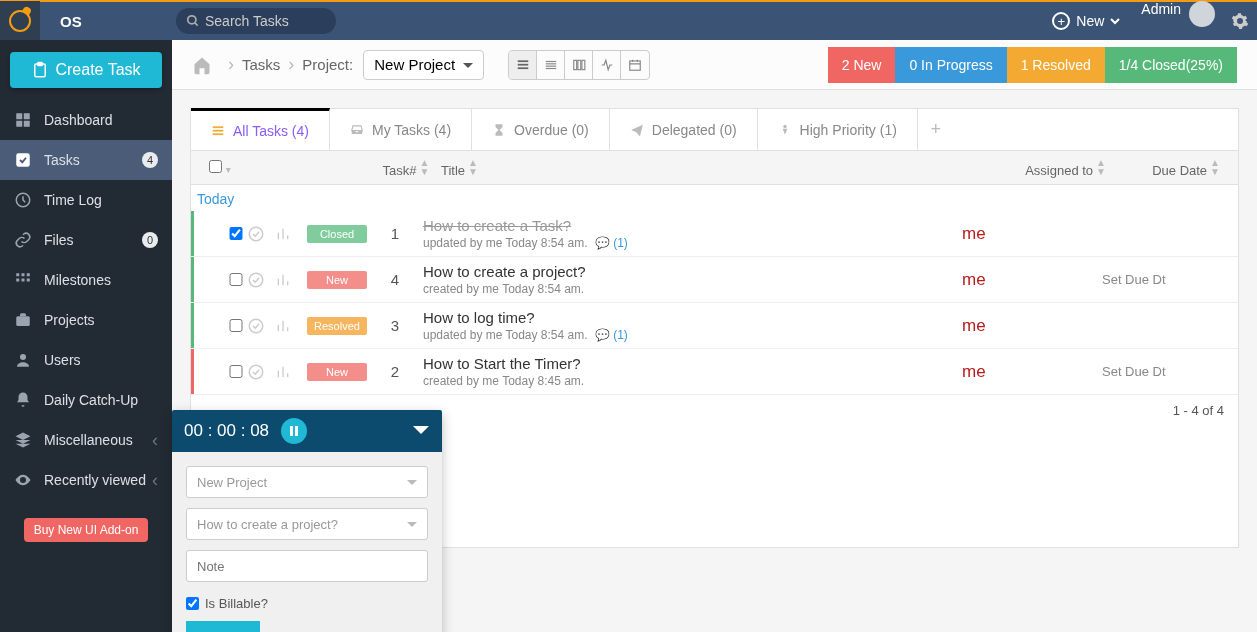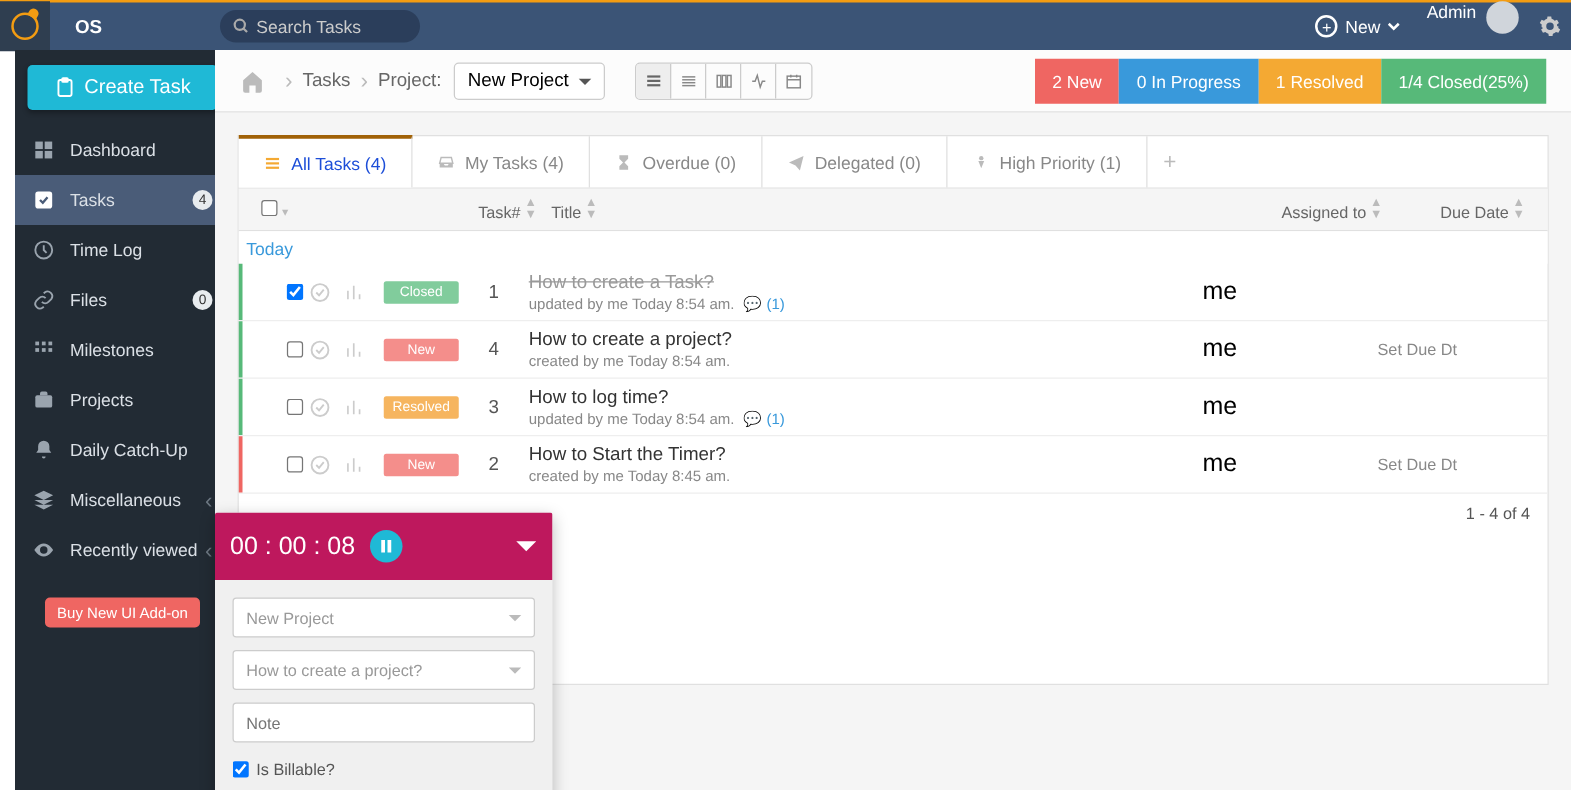--- a/index.html
+++ b/index.html
@@ -10,21 +10,21 @@
 .logo-circle::after{content:'';position:absolute;top:-5px;right:-2px;width:8px;height:7px;background:#f39c12;border-radius:50% 50% 0 0;transform:rotate(30deg)}
 .os-label{font-weight:bold;margin-left:20px;font-size:15px;width:110px}
 .search-wrap{background:#2b3e5b;border-radius:15px;height:26px;width:160px;display:flex;align-items:center;padding:0 10px;margin-left:6px;color:#ccc}
 .search-wrap svg{margin-right:5px}
 .top-right{margin-left:auto;display:flex;align-items:center;height:40px}
 .new-btn{display:flex;align-items:center;padding:0 12px;height:40px;color:#fff;font-size:14px;cursor:pointer}
 .new-btn .plus{width:18px;height:18px;border:2px solid #fff;border-radius:50%;display:flex;align-items:center;justify-content:center;margin-right:6px;font-size:13px;line-height:1}
 .admin-box{display:flex;padding:0 8px;height:40px;font-size:14px}
 .avatar{width:26px;height:26px;border-radius:50%;background:#d0d5db;margin-left:8px}
 .gear{margin:0 8px;color:#fff}
-.sidebar{width:172px;background:#222b34;position:absolute;top:40px;bottom:0;left:12px;color:#dbe0e6}
+.sidebar{width:172px;background:#222b34;position:absolute;top:40px;bottom:0;left:0;color:#dbe0e6}
 .create-task-btn{margin:12px 10px;height:36px;background:#1fb9d6;border-radius:4px;display:flex;align-items:center;justify-content:center;color:#fff;font-size:16px;font-weight:500;box-shadow:0 2px 4px rgba(0,0,0,.3);cursor:pointer}
 .create-task-btn svg{margin-right:6px}
 .nav-item{height:40px;display:flex;align-items:center;padding:0 14px;font-size:14px;color:#dbe0e6;cursor:pointer;position:relative}
 .nav-item.active{background:#4a5c78}
 .nav-item svg,.nav-item .icon{width:18px;height:18px;margin-right:12px;flex-shrink:0}
 .nav-badge{margin-left:auto;background:#e8ecef;color:#333;border-radius:50%;width:16px;height:16px;font-size:11px;display:flex;align-items:center;justify-content:center}
 .nav-chev{margin-left:auto;font-size:18px;color:#6b7680}
 .buy-btn{margin:18px 14px;padding:5px 10px;background:#ef6662;color:#fff;font-size:12px;border-radius:4px;display:inline-block;cursor:pointer}
 .main{position:absolute;left:172px;top:40px;right:0;bottom:0;display:flex;flex-direction:column;background:#f5f5f5}
 .subhead{height:50px;background:#fcfcfc;border-bottom:1px solid #e0e0e0;display:flex;align-items:center;padding:0 20px}
@@ -37,21 +37,21 @@
 .view-icons>div{width:28px;display:flex;align-items:center;justify-content:center;border-right:1px solid #ccc;color:#777;cursor:pointer}
 .view-icons>div:last-child{border-right:none}
 .view-icons>div.on{background:#eee}
 .status-bar{margin-left:auto;display:flex;height:36px;font-size:14px}
 .status-bar>div{padding:0 14px;display:flex;align-items:center;color:#fff}
 .s-new{background:#ef6662}.s-prog{background:#3999db}.s-res{background:#f4a933}.s-closed{background:#57b979}
 .content{flex:1;padding:18px;overflow:auto;position:relative}
 .panel{background:#fff;border:1px solid #e0e0e0;min-height:440px;position:relative}
 .tabstrip{display:flex;height:42px;border-bottom:1px solid #e0e0e0}
 .tab{padding:0 20px;display:flex;align-items:center;color:#888;font-size:14px;border-right:1px solid #e0e0e0;cursor:pointer;gap:8px}
-.tab.active{color:#1d4ed8;border-top:3px solid #a16207;background:#fff;margin-top:-1px}
+.tab.active{color:#8b5cf6;border-top:3px solid #000000;background:#fff;margin-top:-1px}
 .tab .tic{color:#bbb}
 .add-tab{width:36px;display:flex;align-items:center;justify-content:center;color:#bbb;font-size:18px;cursor:pointer}
 .thead{height:34px;background:#f5f5f5;border-bottom:1px solid #e0e0e0;display:flex;align-items:center;font-size:13px;color:#666}
 .col-chk{width:60px;padding-left:18px}
 .col-stat{width:120px}
 .col-num{width:70px;text-align:center}
 .col-title{flex:1}
 .col-assign{width:140px;text-align:right;padding-right:12px}
 .col-due{width:120px;text-align:right;padding-right:18px}
 .sort-arrows{color:#bbb;font-size:10px;line-height:9px;display:inline-block;margin-left:3px}
@@ -62,25 +62,25 @@
 .row .chk{width:22px;margin-left:18px}
 .row-icons{display:flex;gap:10px;width:60px;color:#c7c7c7;align-items:center}
 .pill{width:60px;height:18px;border-radius:2px;font-size:11px;color:#fff;display:flex;align-items:center;justify-content:center}
 .p-closed{background:#81cc9c}.p-new{background:#f48e8b}.p-res{background:#f6b55f}
 .row .num{width:56px;text-align:center;color:#555;font-size:15px}
 .row .tcell{flex:1}
 .tline{font-size:15px;color:#333}
 .tline.strk{text-decoration:line-through;color:#999}
 .meta{font-size:12px;color:#888;margin-top:2px}
 .meta .cmt{color:#3999db;margin-left:4px}
-.row .assign{width:140px;color:#000000;font-size:20px;text-align:left}
+.row .assign{width:140px;color:#b91c1c;font-size:17px;text-align:left}
 .row .due{width:120px;text-align:left;color:#888;font-size:13px}
 .pager{text-align:right;padding:8px 14px;font-size:13px;color:#555}
 .timer-pop{position:absolute;left:172px;top:410px;width:270px;background:#f0f0f0;box-shadow:0 4px 12px rgba(0,0,0,.25);border-radius:2px;overflow:hidden;z-index:50}
-.timer-head{height:54px;background:#be185d;color:#fff;display:flex;align-items:center;padding:0 12px;font-size:20px}
+.timer-head{height:42px;background:#0c4a6e;color:#fff;display:flex;align-items:center;padding:0 12px;font-size:17px}
 .timer-head .pause{width:26px;height:26px;border-radius:50%;background:#1fb9d6;display:flex;align-items:center;justify-content:center;margin-left:12px;cursor:pointer}
 .timer-head .coll{margin-left:auto;cursor:pointer}
 .timer-body{padding:14px}
 .sel{height:32px;border:1px solid #ccc;border-radius:3px;background:#fff;margin-bottom:10px;padding:0 10px;display:flex;align-items:center;color:#999;font-size:13px;position:relative}
 .sel::after{content:'';position:absolute;right:10px;top:13px;border:5px solid transparent;border-top-color:#bbb}
 .note-in{height:32px;width:100%;border:1px solid #ccc;border-radius:3px;padding:0 10px;font-size:13px;margin-bottom:14px}
 .billable{font-size:13px;color:#555;display:flex;align-items:center;gap:6px;margin-bottom:10px}
 .actions{display:flex;align-items:center;gap:14px}
 .save-b{background:#1fb9d6;color:#fff;border:none;padding:8px 20px;font-size:15px;cursor:pointer}
 .or-t{color:#888;font-size:14px}
@@ -170,20 +170,27 @@
         <rect x="17" y="10" width="4" height="4"></rect>
       </svg>
       <span>Milestones</span>
     </div>
   <div class="nav-item">
       <svg viewBox="0 0 24 24" fill="#9aa4ae">
         <rect x="3" y="7" width="18" height="13" rx="2"></rect>
         <path d="M8 7V5a2 2 0 012-2h4a2 2 0 012 2v2"></path>
       </svg>
       <span>Projects</span>
+    </div>
+  <div class="nav-item">
+      <svg viewBox="0 0 24 24" fill="#9aa4ae">
+        <circle cx="12" cy="8" r="4"></circle>
+        <path d="M4 21c0-4 4-6 8-6s8 2 8 6"></path>
+      </svg>
+      <span>Users</span>
     </div>
   <div class="nav-item">
       <svg viewBox="0 0 24 24" fill="#9aa4ae">
         <path d="M12 2a6 6 0 00-6 6v4l-2 3h16l-2-3V8a6 6 0 00-6-6zM10 19a2 2 0 004 0"></path>
       </svg>
       <span>Daily Catch-Up</span>
     </div>
   <div class="nav-item">
       <svg viewBox="0 0 24 24" fill="#9aa4ae">
         <path d="M12 2l10 5-10 5L2 7l10-5zM2 12l10 5 10-5M2 17l10 5 10-5"></path>

